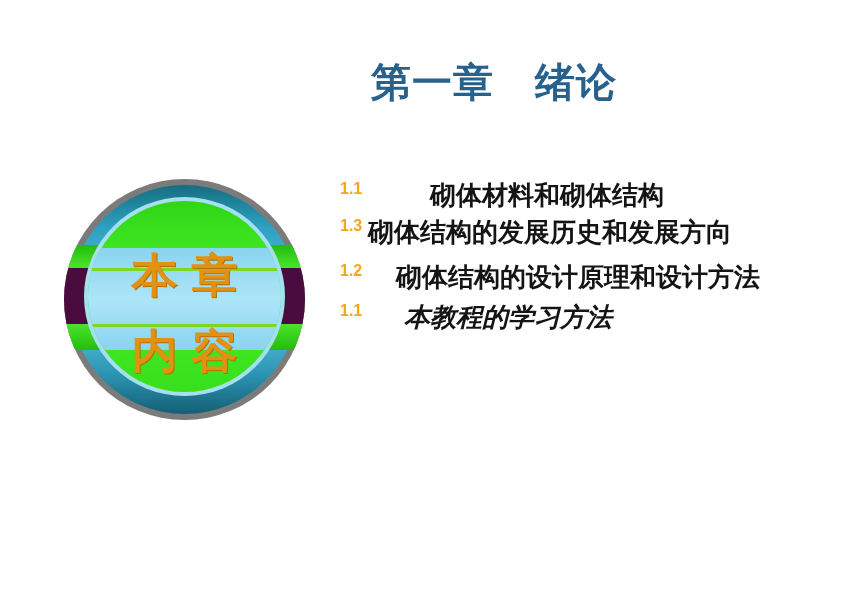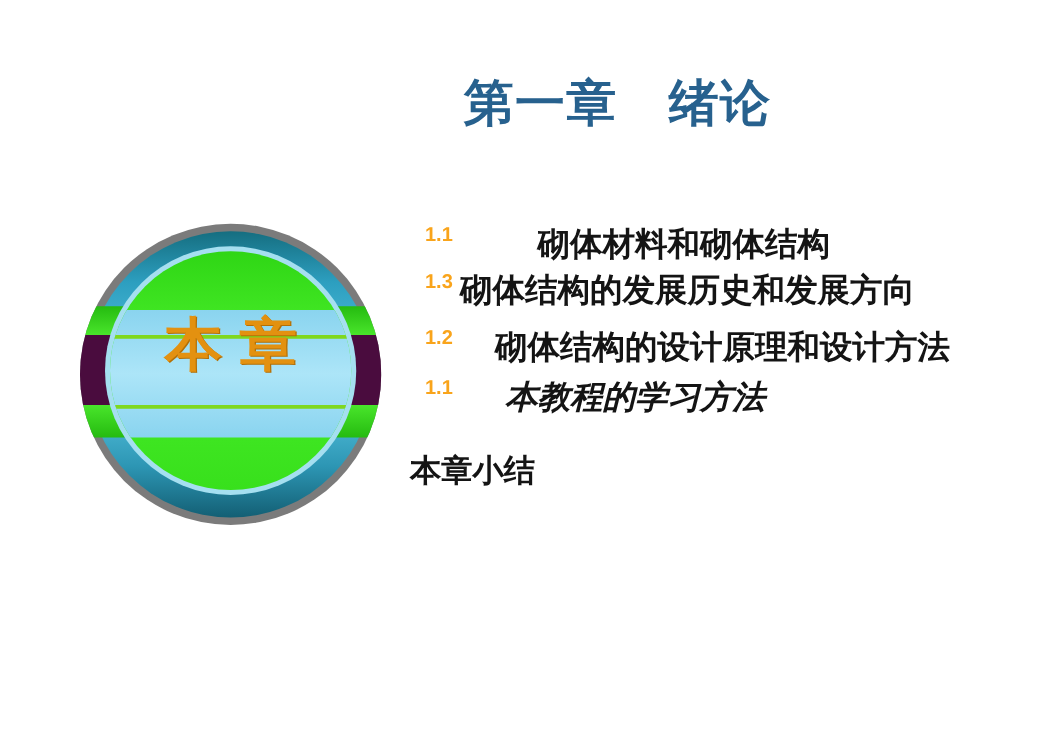--- a/index.html
+++ b/index.html
@@ -87,35 +87,35 @@
     <div class="seg seg-top"></div>
     <div class="seg seg-mid"></div>
     <div class="seg seg-bot"></div>
     <div class="rim"></div>
     <div class="inner">
       <div class="stripe"></div>
       <div class="gline gline1"></div>
       <div class="gline gline2"></div>
     </div>
     <div class="badge-text l1">本章</div>
+    <div class="badge-text l2">内容</div>
   </div>
 
   <div class="toc-line toc-1">
     <span class="num">1.1</span>
     <span class="txt">砌体材料和砌体结构</span>
   </div>
   <div class="toc-line toc-2">
     <span class="num">1.3</span>
     <span class="txt">砌体结构的发展历史和发展方向</span>
   </div>
   <div class="toc-line toc-3">
     <span class="num">1.2</span>
     <span class="txt">砌体结构的设计原理和设计方法</span>
   </div>
   <div class="toc-line toc-4">
     <span class="num">1.1</span>
     <span class="txt">本教程的学习方法</span>
   </div>
 
-  <div class="summary">本章小结</div>
 
 
 </div>
 
 </body></html>

